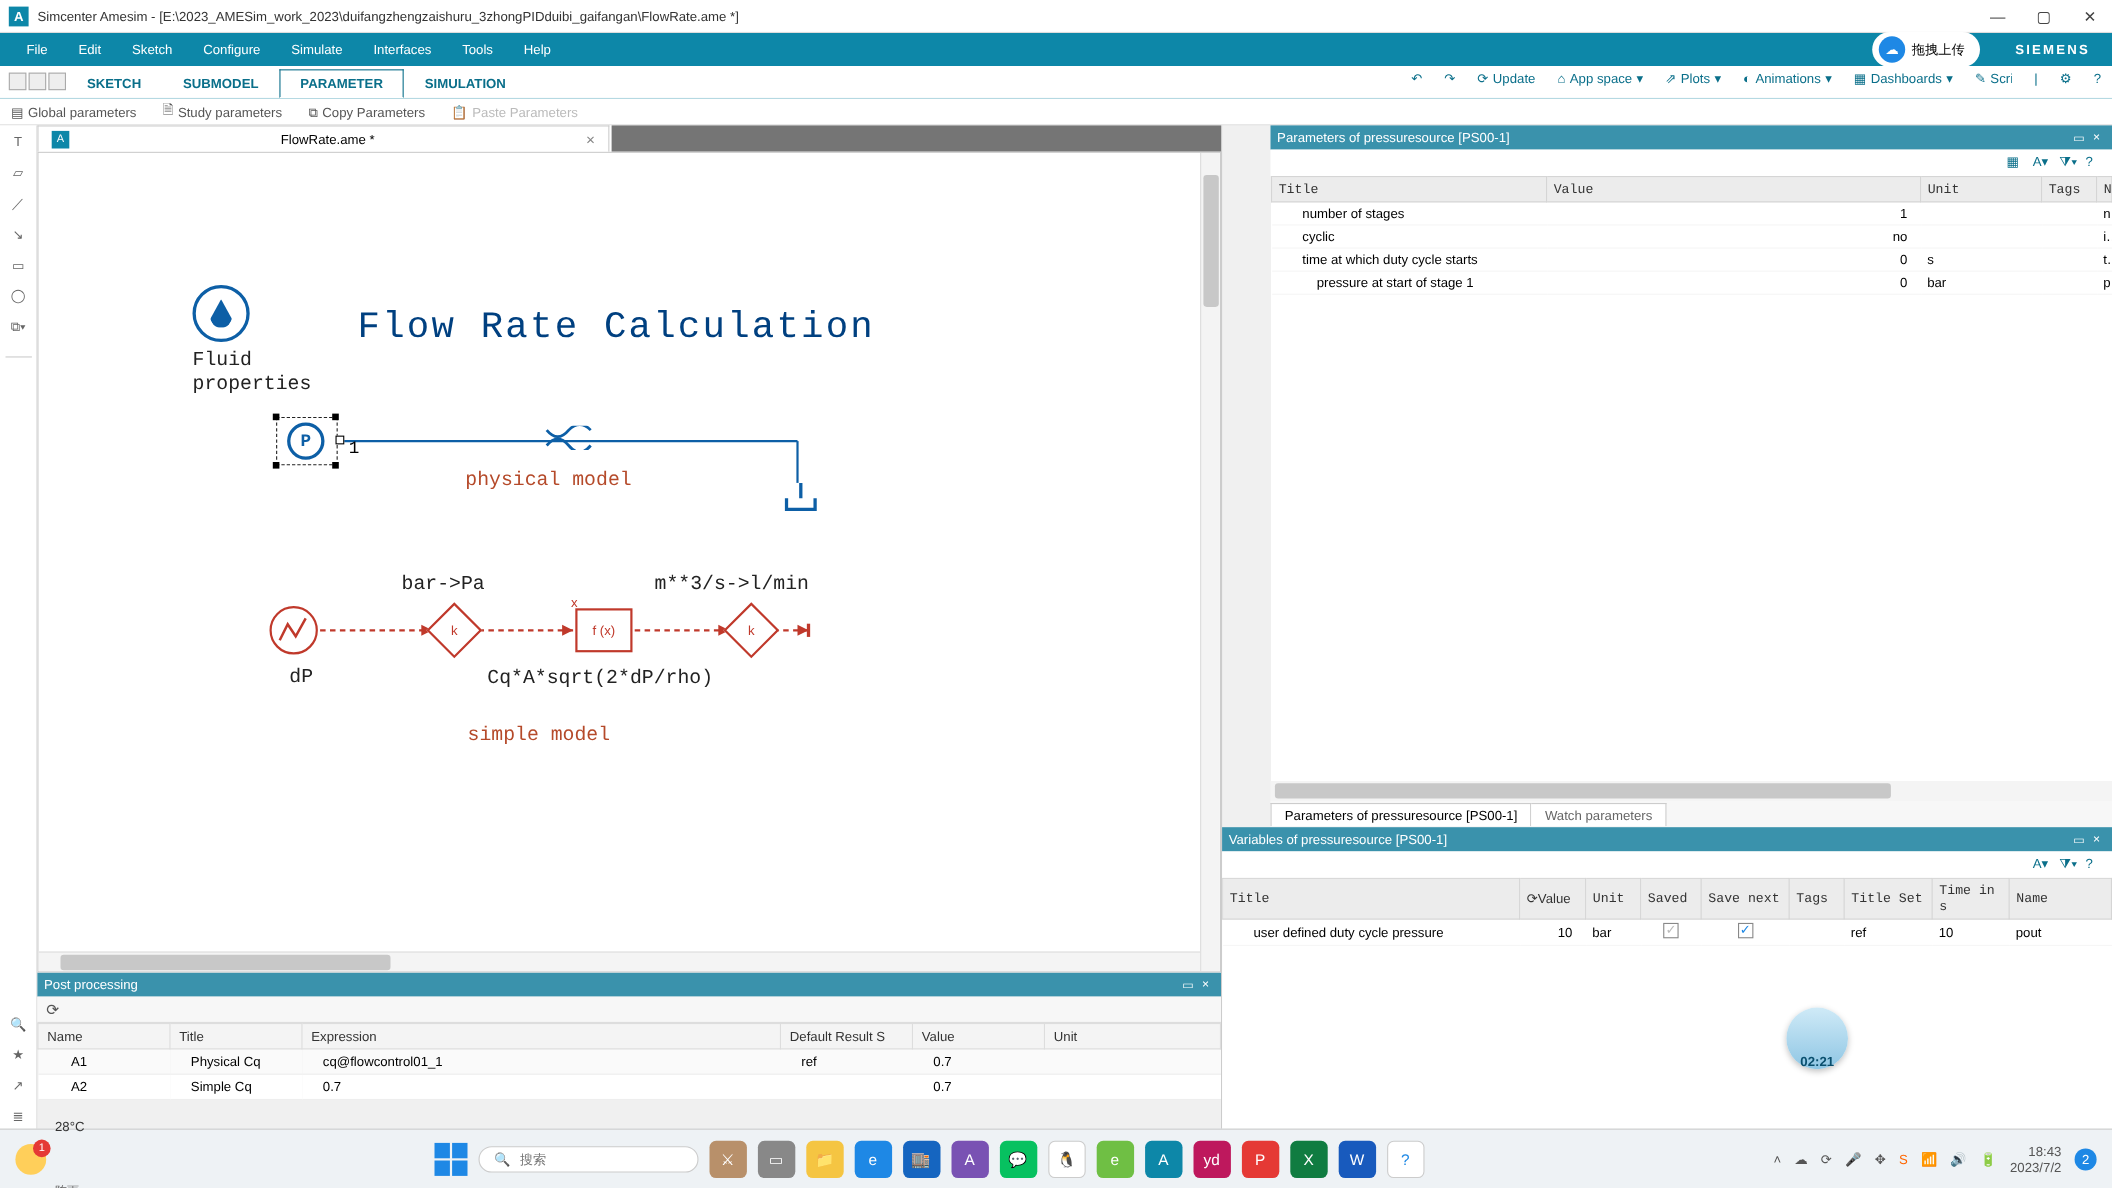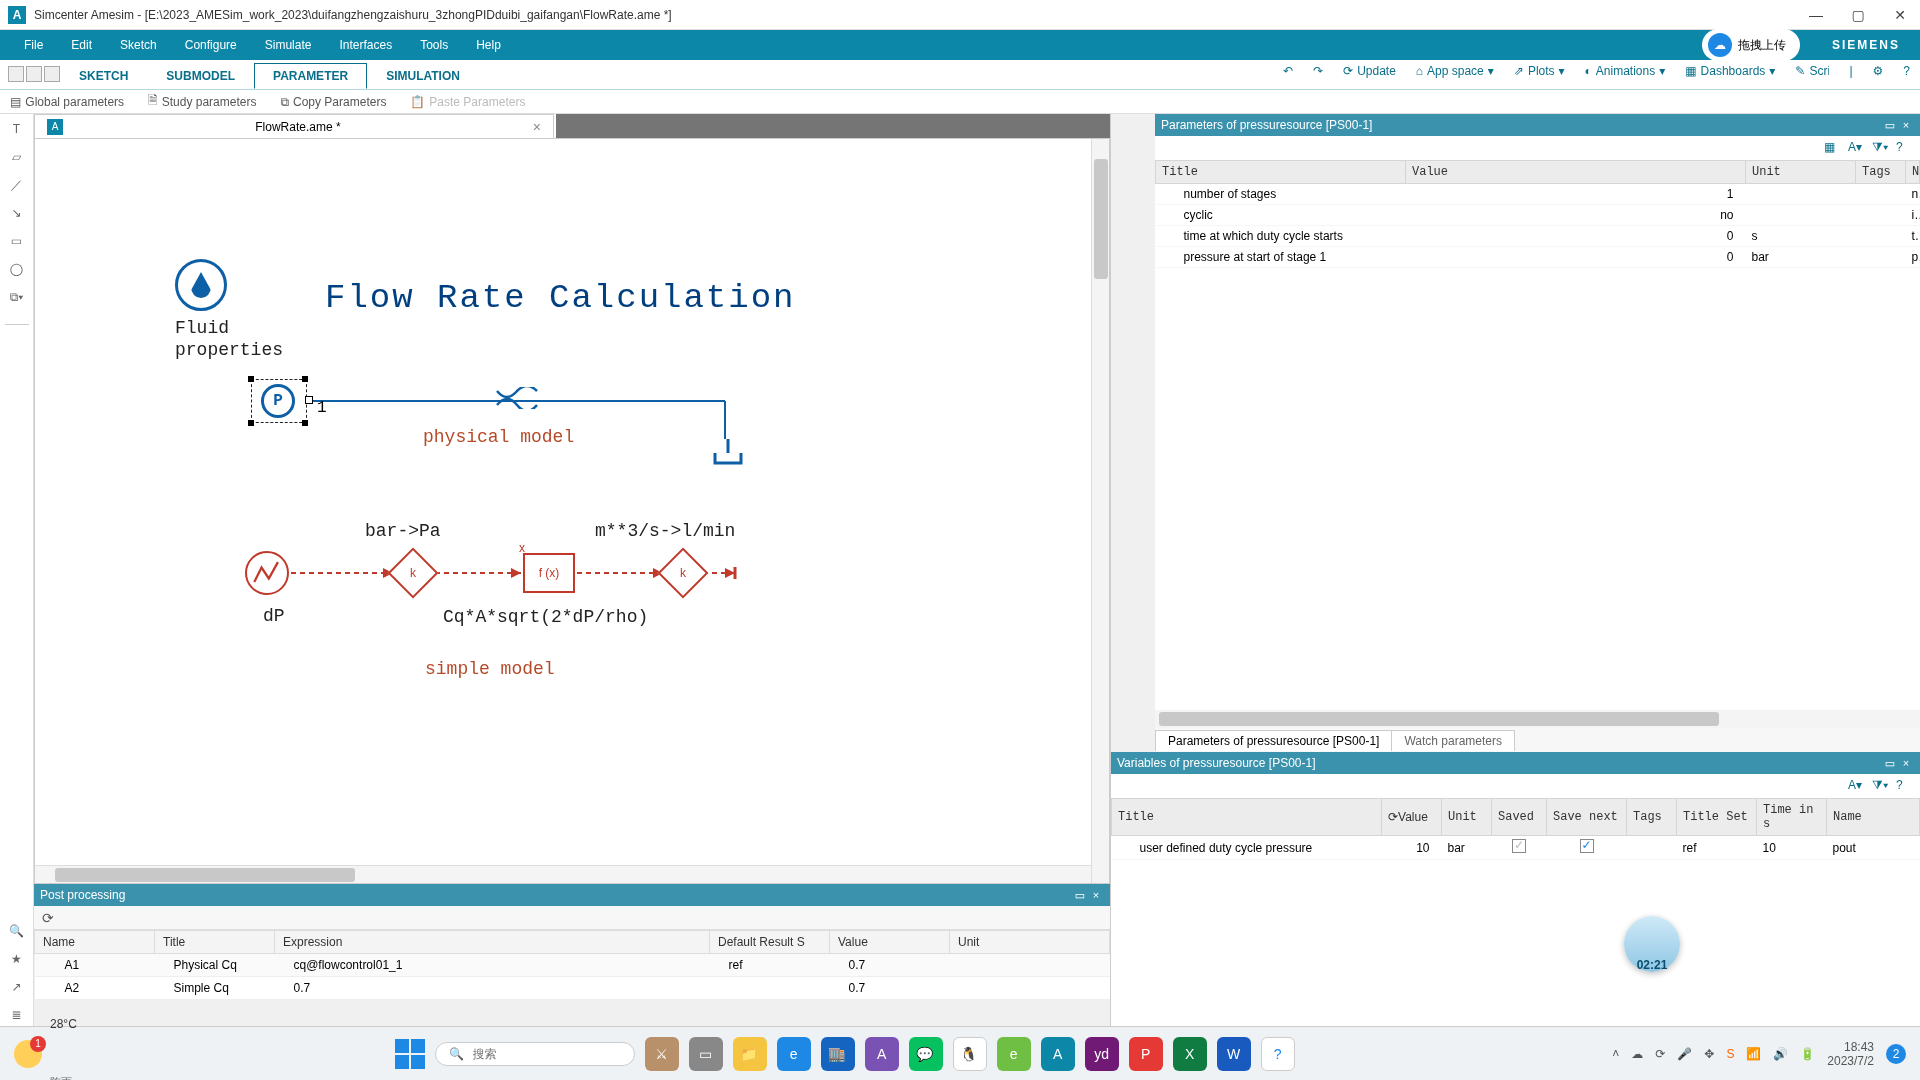--- a/index.html
+++ b/index.html
@@ -414,21 +414,21 @@
                 <td>iscyclic</td>
               </tr>
               <tr>
                 <td style="padding-left:28px">time at which duty cycle starts</td>
                 <td class="num">0</td>
                 <td>s</td>
                 <td></td>
                 <td>tinit</td>
               </tr>
               <tr>
-                <td style="padding-left:28px">pressure at start of stage 1</td>
+                <td style="padding-left:41px">pressure at start of stage 1</td>
                 <td class="num">0</td>
                 <td>bar</td>
                 <td></td>
                 <td>ps1</td>
               </tr>
             </tbody>
         </table>
       </div>
       <div class="hscroll">
           <div class="thumb"></div>
@@ -532,21 +532,21 @@
     <div class="tb-icon" style="background:#b8906a;">⚔</div>
     <div class="tb-icon" style="background:#888;">▭</div>
     <div class="tb-icon" style="background:#f5c542;">📁</div>
     <div class="tb-icon" style="background:#1e88e5;">e</div>
     <div class="tb-icon" style="background:#1565c0;">🏬</div>
     <div class="tb-icon" style="background:#7952b3;">A</div>
     <div class="tb-icon" style="background:#07c160;">💬</div>
     <div class="tb-icon" style="background:#fff;border:1px solid #ccc;color:#e53935;">🐧</div>
     <div class="tb-icon" style="background:#6fbf44;">e</div>
     <div class="tb-icon" style="background:#0d87a8;">A</div>
-    <div class="tb-icon" style="background:#701a75;">yd</div>
+    <div class="tb-icon" style="background:#be185d;">yd</div>
     <div class="tb-icon" style="background:#e53935;">P</div>
     <div class="tb-icon" style="background:#107c41;">X</div>
     <div class="tb-icon" style="background:#185abd;">W</div>
     <div class="tb-icon" style="background:#fff;border:1px solid #ccc;color:#1e88e5;">?</div>
   </div>
   <div class="tray">
     <span>˄</span>
     <span>☁</span>
     <span>⟳</span>
     <span>🎤</span>

